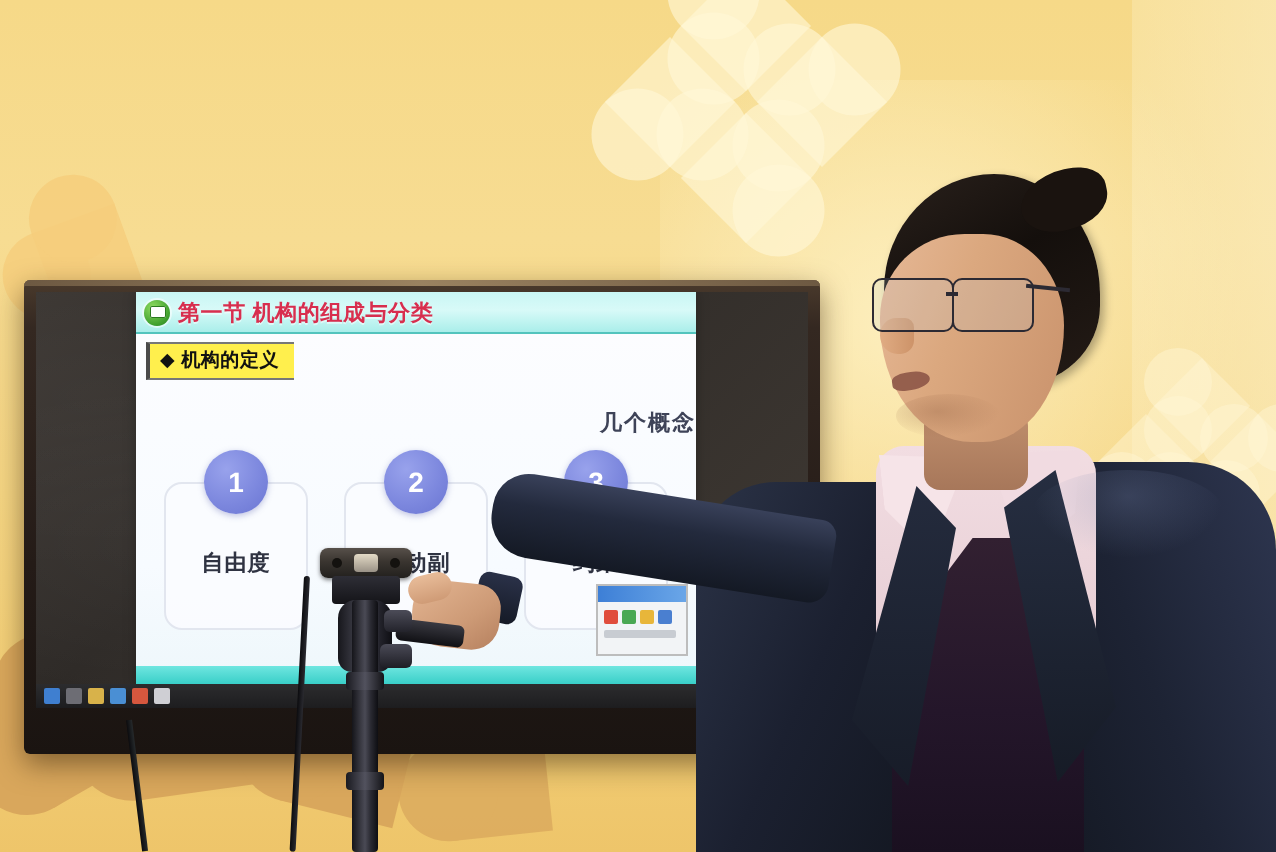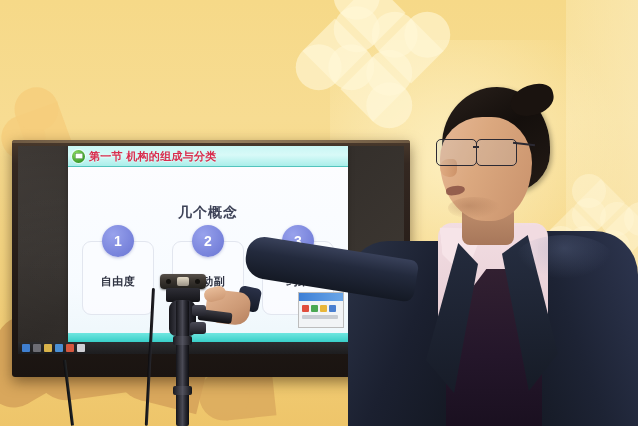--- a/index.html
+++ b/index.html
@@ -124,22 +124,22 @@
   .subhead-wrap{
     position:absolute;left:5px;top:25px;
     border-left:2px solid #4a4a4a;border-top:1px solid #777;border-bottom:1px solid #777;
     padding:0;
   }
   .subhead{
     background:#ffef4d;color:#111;font-size:9.5px;font-weight:bold;
     padding:1.5px 7px 2px 5px;white-space:nowrap;letter-spacing:.3px;
   }
   .slide-title{
-    position:absolute;left:0;top:58px;width:100%;text-align:center;
-    color:#3e4358;font-size:14px;font-weight:bold;letter-spacing:1px;
+    position:absolute;left:0;top:58px;width:100%;text-align:right;
+    color:#3e4358;font-size:11px;font-weight:bold;letter-spacing:1px;
   }
   .cards{
     position:absolute;left:14px;top:95px;width:252px;
     display:flex;justify-content:space-between;
   }
   .card{
     position:relative;width:70px;height:72px;
     border:1px solid #e2e6ef;border-radius:9px;
     background:rgba(250,252,255,.85);
     display:flex;align-items:center;justify-content:center;
@@ -393,20 +393,26 @@
 
       <div class="slide">
 
         <div class="slide-header">
           <span class="hdr-icon">
               <span></span>
             </span>
           <span class="hdr-title">第一节  机构的组成与分类</span>
         </div>
 
+        <div class="subhead-wrap">
+          <div class="subhead">
+            <span>◆</span>
+            <span>机构的定义</span>
+          </div>
+        </div>
 
         <div class="slide-title">几个概念</div>
 
         <div class="cards">
           <div class="card">
             <div class="card-num">1</div>
             <div class="card-label">自由度</div>
           </div>
           <div class="card">
             <div class="card-num">2</div>

